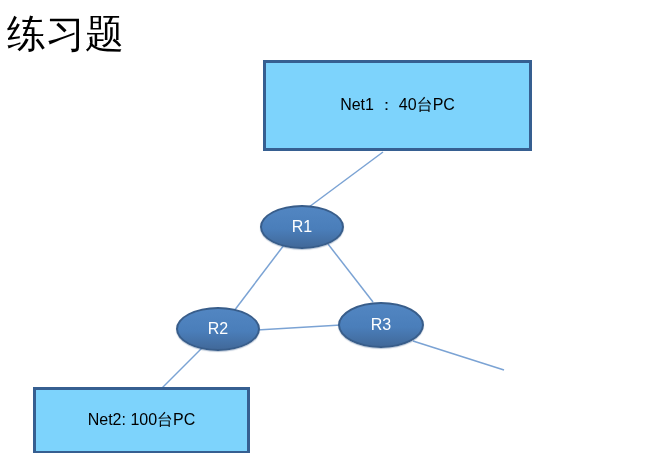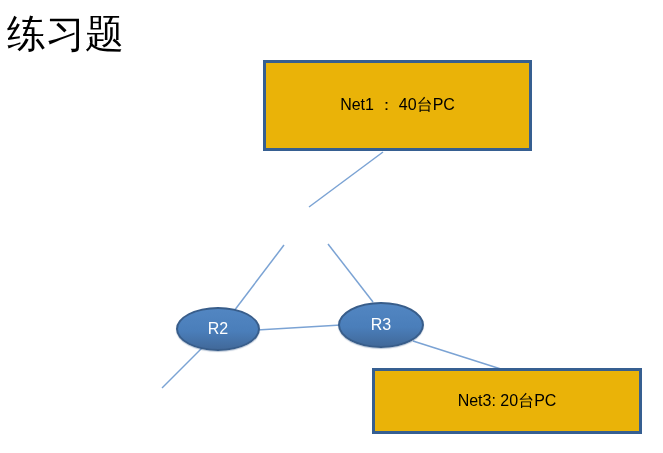--- a/index.html
+++ b/index.html
@@ -34,21 +34,21 @@
     height: 453px;
   }
   .edges-layer line {
     stroke: #7ba3d4;
     stroke-width: 1.5;
   }
   .net-box {
     position: absolute;
     box-sizing: border-box;
     border: 3px solid #365f91;
-    background: #eab308;
+    background: #7dd3fc;
     display: flex;
     align-items: center;
     justify-content: center;
     font-size: 16px;
     color: #000000;
     white-space: nowrap;
   }
   .net1 { left: 263px; top: 46px;  width: 269px; height: 91px; }
   .net2 { left: 33px;  top: 373px; width: 217px; height: 67px; }
   .net3 { left: 372px; top: 354px; width: 270px; height: 66px; }
@@ -91,25 +91,28 @@
     <line x1="328" y1="230" x2="373" y2="288"></line>
     <line x1="257" y1="316" x2="341" y2="311"></line>
     <line x1="204" y1="332" x2="162" y2="374"></line>
     <line x1="413" y1="327" x2="504" y2="356"></line>
   </svg>
 
   <div class="net-box net1">
     <span>Net1 ： 40台PC</span>
   </div>
 
-
-  <div class="net-box net3">
-    <span>Net3: 20台PC</span>
+  <div class="net-box net2">
+    <span>Net2: 100台PC</span>
   </div>
 
+
+  <div class="router r1">
+    <span>R1</span>
+  </div>
 
   <div class="router r2">
     <span>R2</span>
   </div>
 
   <div class="router r3">
     <span>R3</span>
   </div>
 
 

